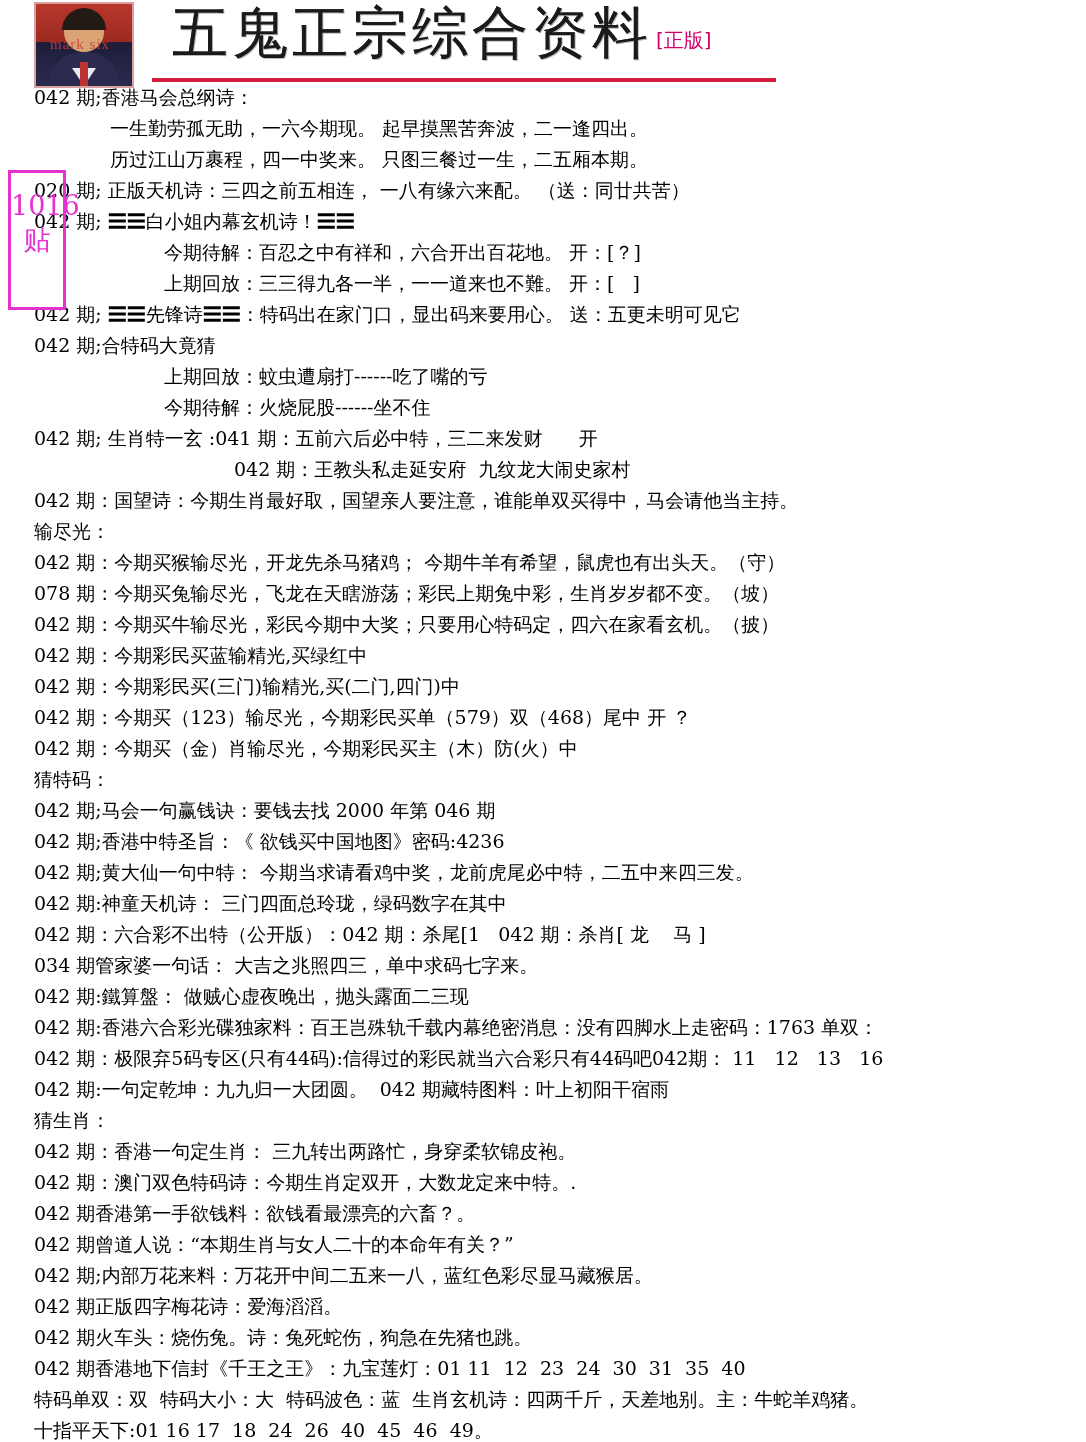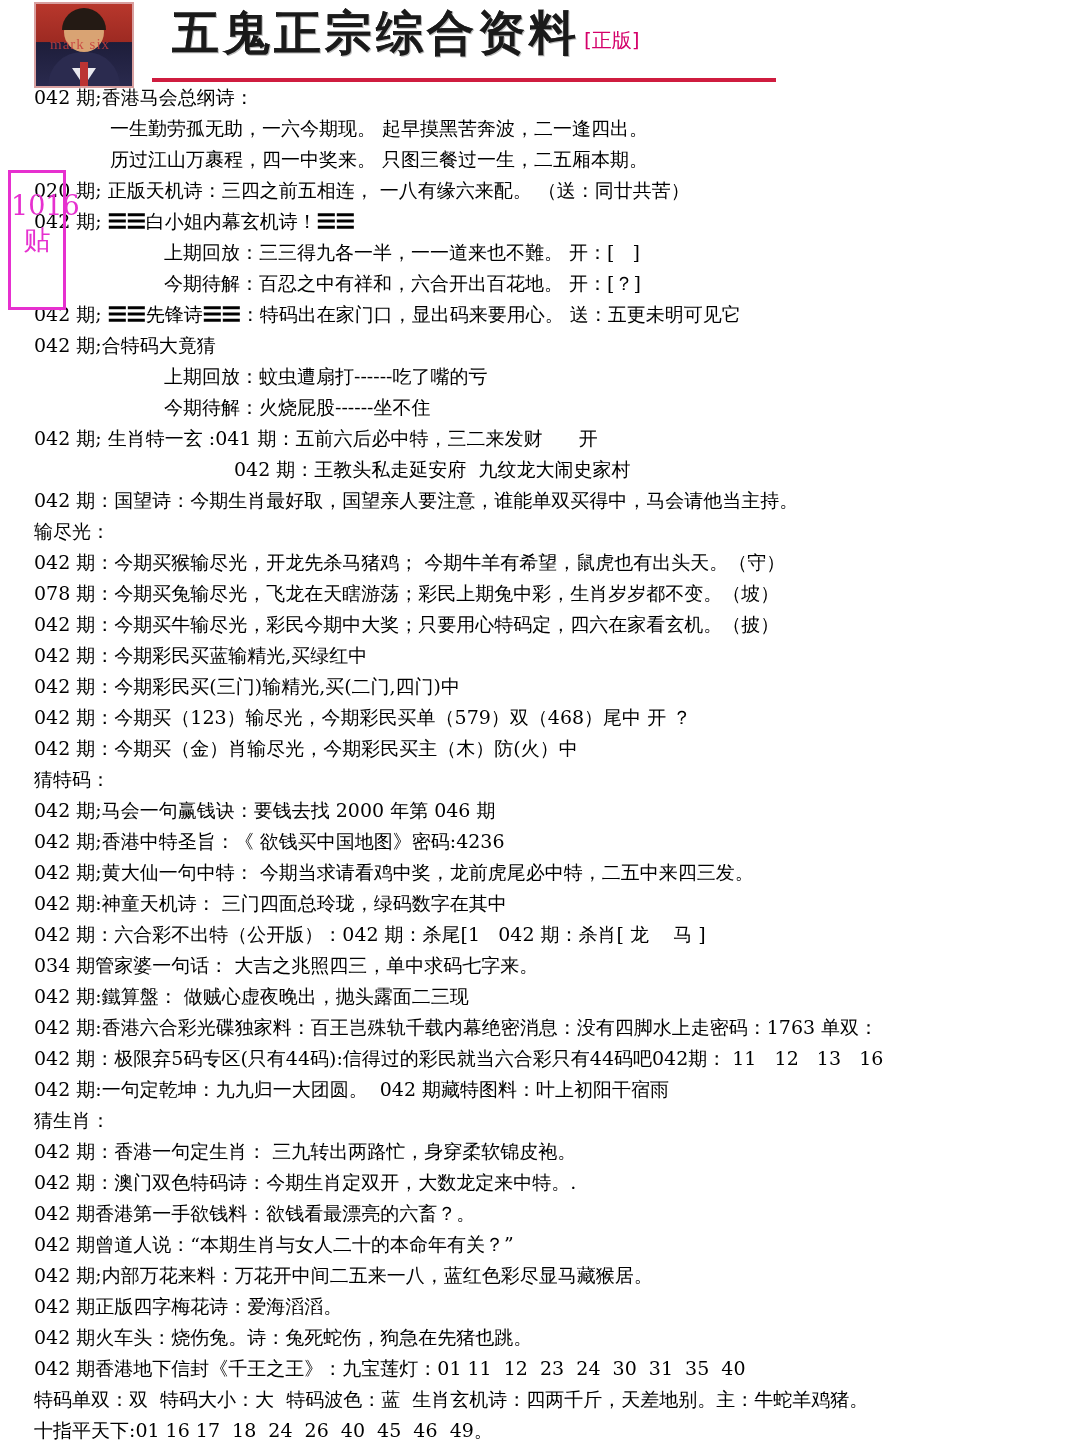--- a/index.html
+++ b/index.html
@@ -94,22 +94,22 @@
   }
   .title-wrap {
     position: relative;
     margin-left: 38px;
     margin-top: 2px;
     display: flex;
     align-items: flex-end;
   }
   .main-title {
     font-family: "DejaVu Serif", "Liberation Serif", serif;
-    font-weight: bold;
-    font-size: 47px;
+    font-weight: normal;
+    font-size: 56px;
     line-height: 62px;
     letter-spacing: 4px;
     background: linear-gradient(180deg, #2b2b2b 0%, #111 40%, #3d3d3d 100%);
     -webkit-background-clip: text;
     background-clip: text;
     color: #1a1a1a;
     text-shadow: 1px 1px 0 #bbb;
   }
   .title-badge {
     font-family: "DejaVu Sans", sans-serif;
@@ -186,22 +186,22 @@
   </div>
 
   <div class="side-stamp">1016 贴</div>
 
   <div class="content">
       <div class="line">042 期;香港马会总纲诗：</div>
       <div class="line indent1">一生勤劳孤无助，一六今期现。 起早摸黑苦奔波，二一逢四出。</div>
       <div class="line indent1">历过江山万裹程，四一中奖来。 只图三餐过一生，二五厢本期。</div>
       <div class="line">020 期; 正版天机诗：三四之前五相连， 一八有缘六来配。 （送：同廿共苦）</div>
       <div class="line">042 期; ☰☰白小姐内幕玄机诗！☰☰</div>
+      <div class="line indent2">今期待解：百忍之中有祥和，六合开出百花地。 开：[？]</div>
       <div class="line indent2">上期回放：三三得九各一半，一一道来也不難。 开：[   ]</div>
-      <div class="line indent2">今期待解：百忍之中有祥和，六合开出百花地。 开：[？]</div>
       <div class="line">042 期; ☰☰先锋诗☰☰：特码出在家门口，显出码来要用心。 送：五更未明可见它</div>
       <div class="line">042 期;合特码大竟猜</div>
       <div class="line indent2">上期回放：蚊虫遭扇打------吃了嘴的亏</div>
       <div class="line indent2">今期待解：火烧屁股------坐不住</div>
       <div class="line">042 期; 生肖特一玄 :041 期：五前六后必中特，三二来发财      开</div>
       <div class="line indent3">042 期：王教头私走延安府  九纹龙大闹史家村</div>
       <div class="line">042 期：国望诗：今期生肖最好取，国望亲人要注意，谁能单双买得中，马会请他当主持。</div>
       <div class="line">输尽光：</div>
       <div class="line">042 期：今期买猴输尽光，开龙先杀马猪鸡； 今期牛羊有希望，鼠虎也有出头天。（守）</div>
       <div class="line">078 期：今期买兔输尽光，飞龙在天瞎游荡；彩民上期兔中彩，生肖岁岁都不变。（坡）</div>

